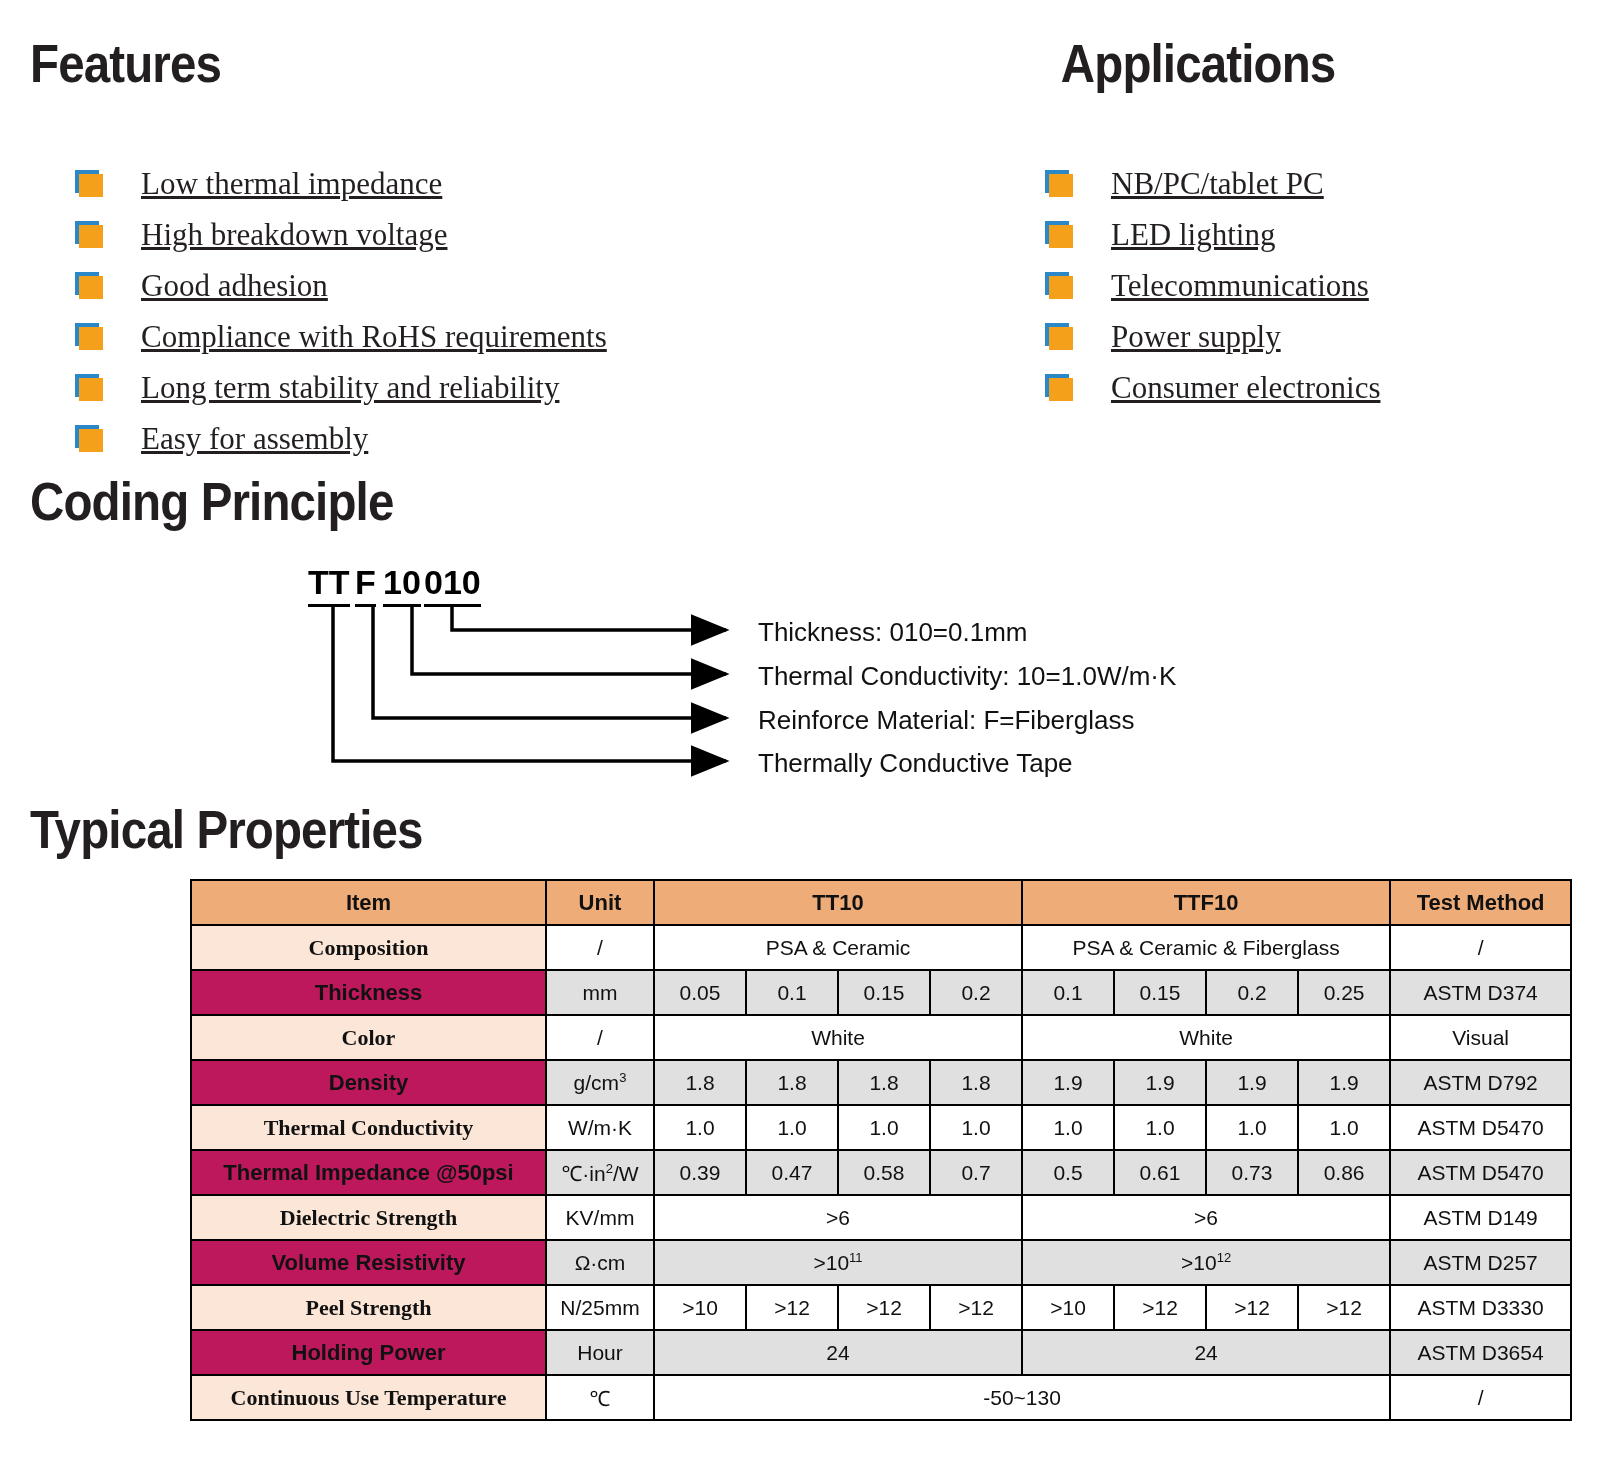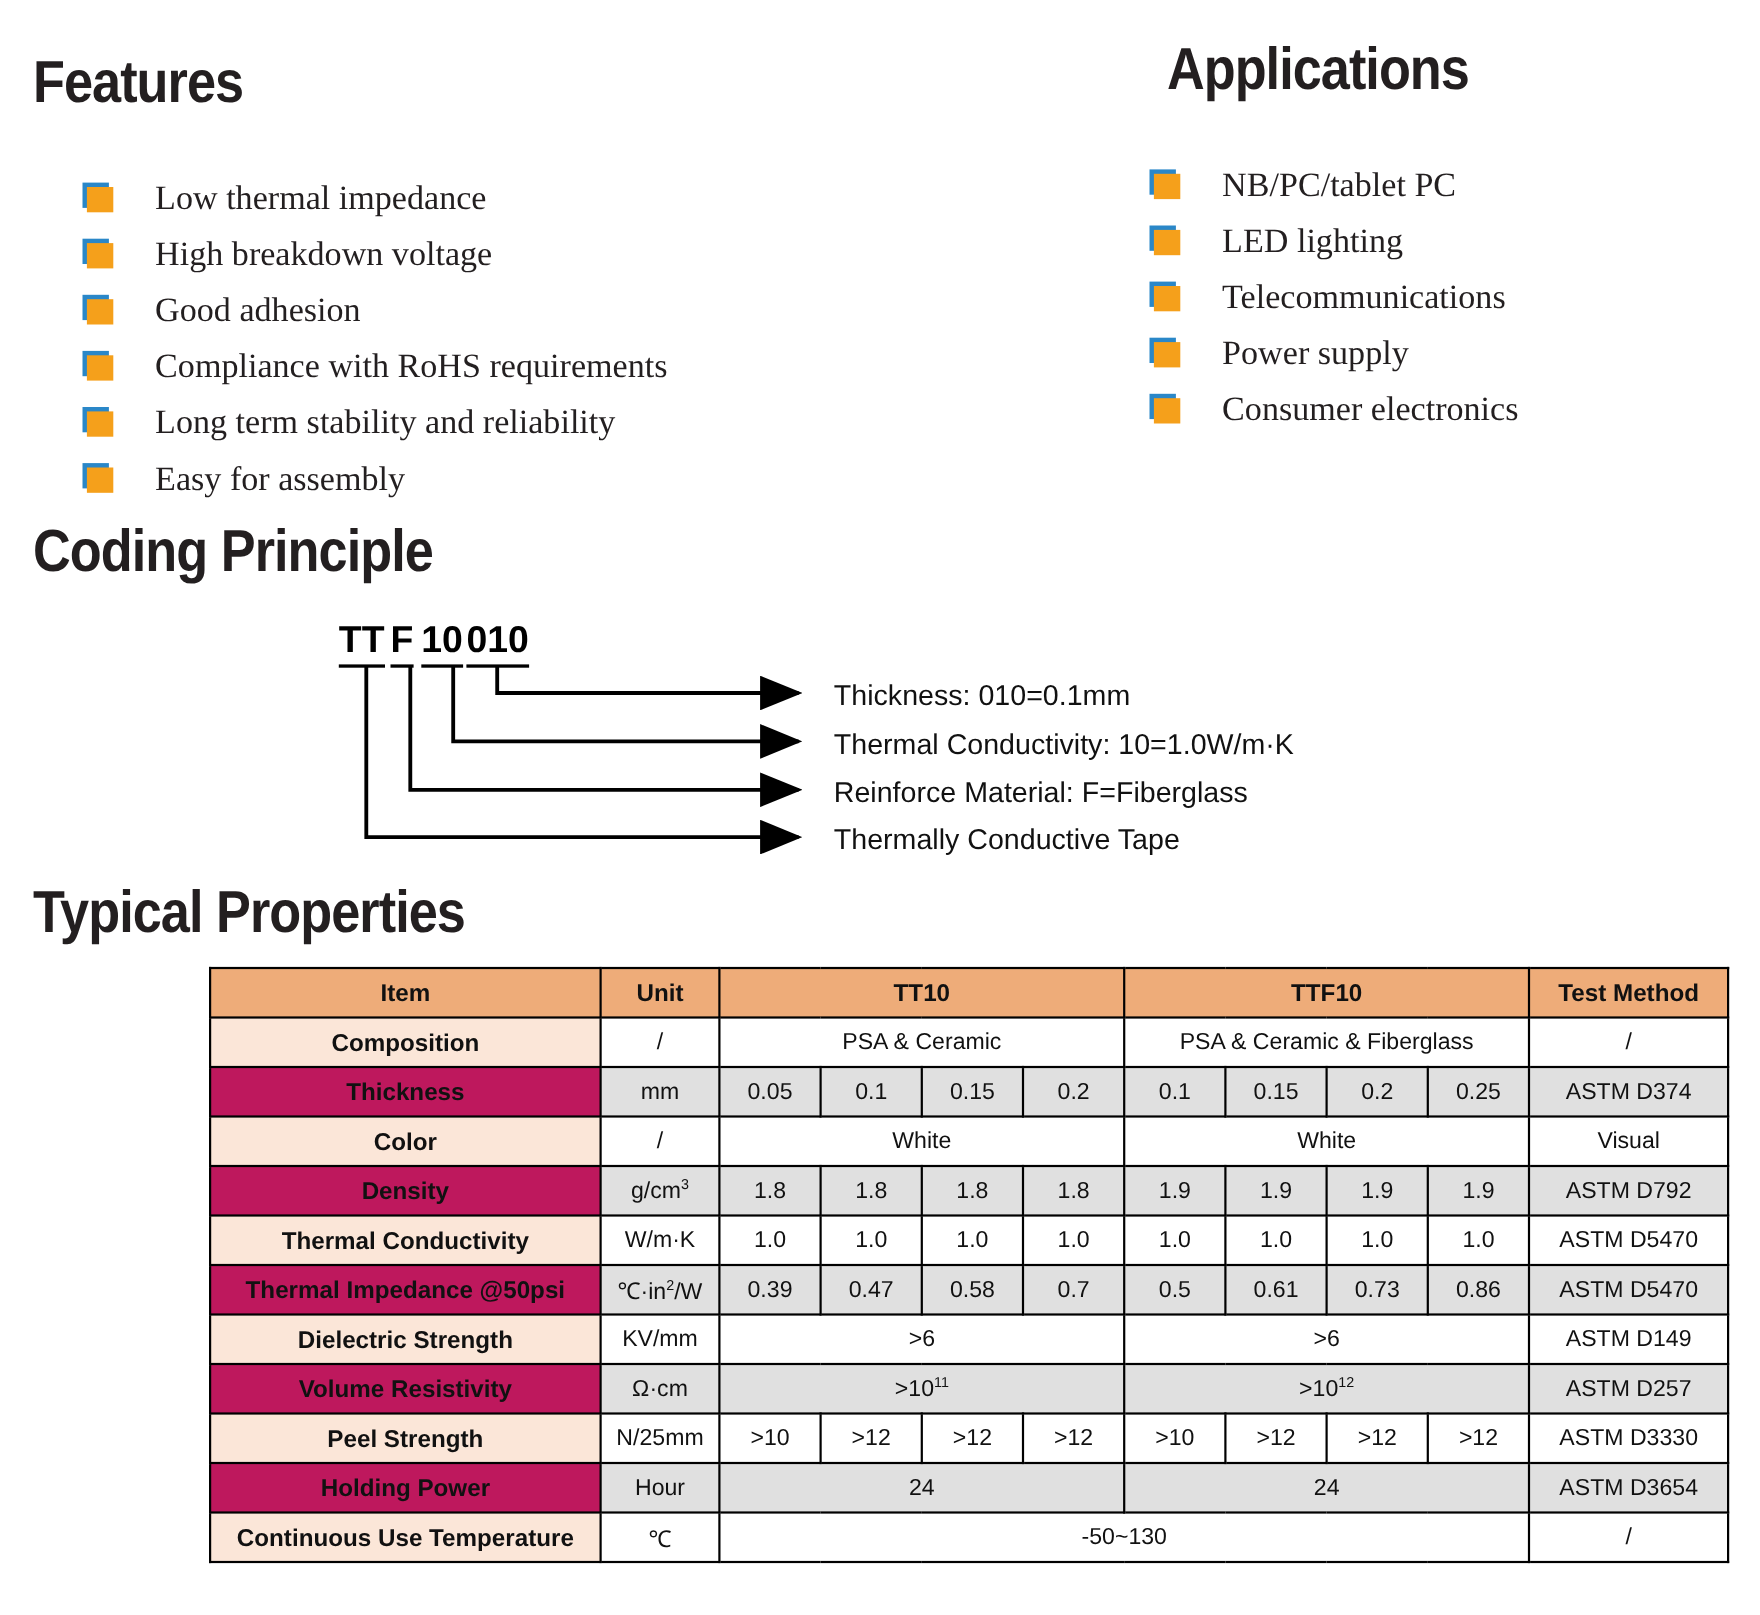--- a/index.html
+++ b/index.html
@@ -50,23 +50,23 @@
   }
   .bullet-text {
     font-family:"Liberation Serif", serif;
     font-size:31px;
     color:#231f20;
     white-space:nowrap;
     line-height:1;
   }
 
   
-  #features-block  { position:absolute; left:30px;  top:44px; }
+  #features-block  { position:absolute; left:30px;  top:32px; }
   #apps-block      { position:absolute; left:1005px; top:32px;text-align:right; }
-  .list-wrap { margin-top:48px; margin-left:45px; }
+  .list-wrap { margin-top:64px; margin-left:45px;text-decoration:underline; }
   #apps-block .list-wrap { margin-left:40px; }
 
   #coding-title    { position:absolute; left:30px; top:470px; }
   #props-title     { position:absolute; left:30px; top:798px; }
 
   
   #coding-diagram {
     position:absolute;
     left:0; top:545px;
     width:1372px; height:250px;
@@ -102,21 +102,21 @@
     font-size:21px;
     font-weight:normal;
     color:#111;
   }
   #props-table .hdr {
     background:#eeac79;
     font-weight:bold;
     font-size:22px;
   }
   #props-table .item-odd  { background:#be185d; font-weight:bold; font-size:22px; }
-  #props-table .item-even { background:#fbe6d8; font-weight:bold; font-size:22px; }
+  #props-table .item-even { background:#fbe6d8; font-weight:bold; font-size:22px;font-family:Liberation Serif, serif; }
   #props-table .cell-gray  { background:#e0e0e0; }
   #props-table .cell-white { background:#ffffff; }
   #props-table sup { font-size:0.62em; vertical-align:super; line-height:0; }
 </style>
 </head>
 <body>
 
 <div id="features-block">
   <div class="sect-title">Features</div>
   <ul class="bullet-list list-wrap">

